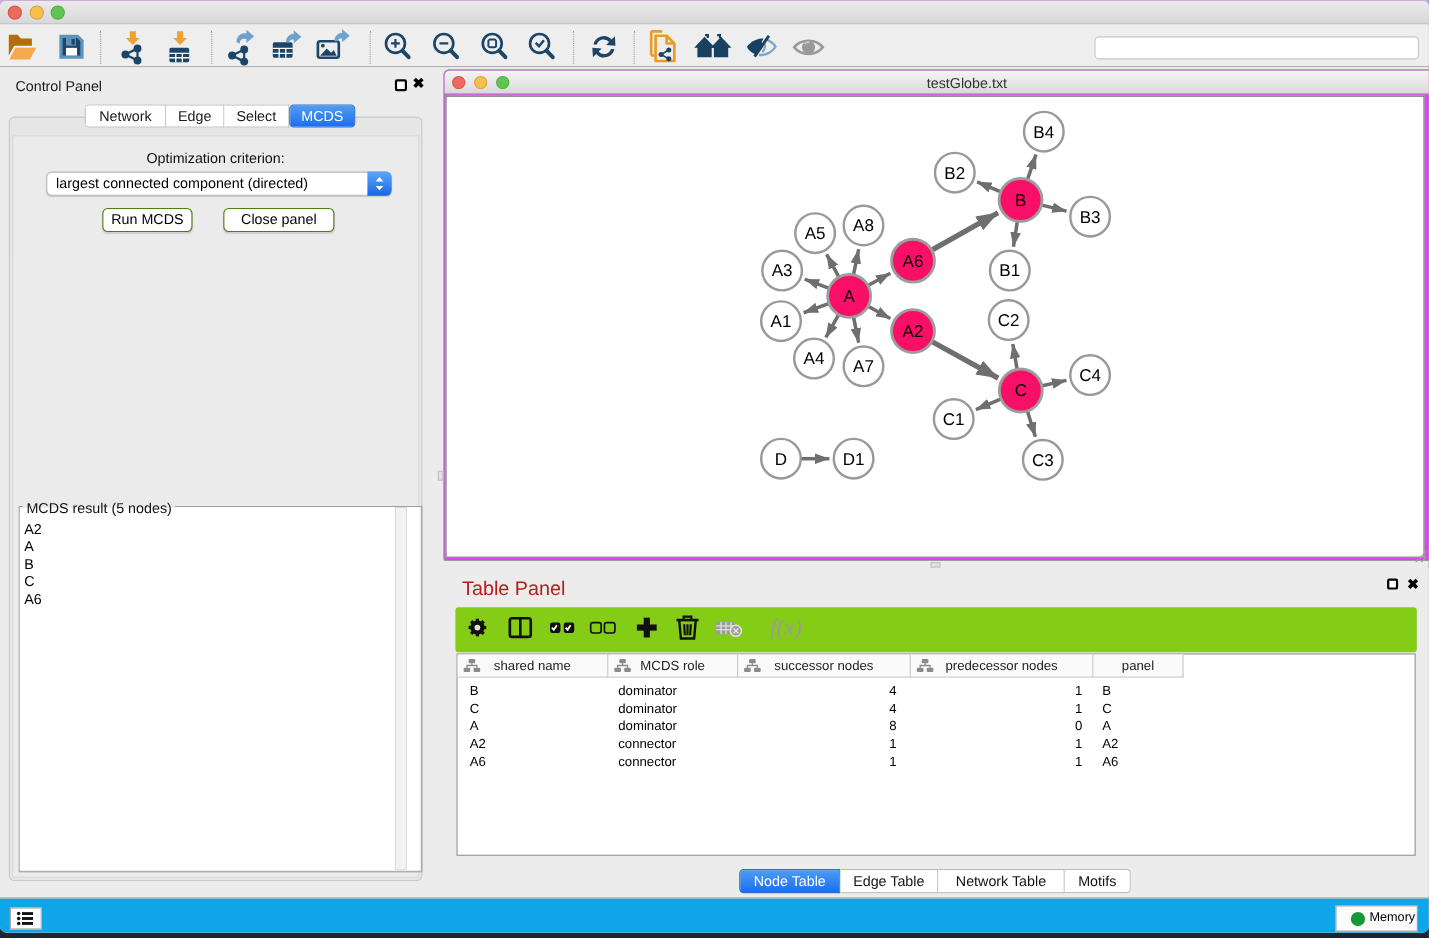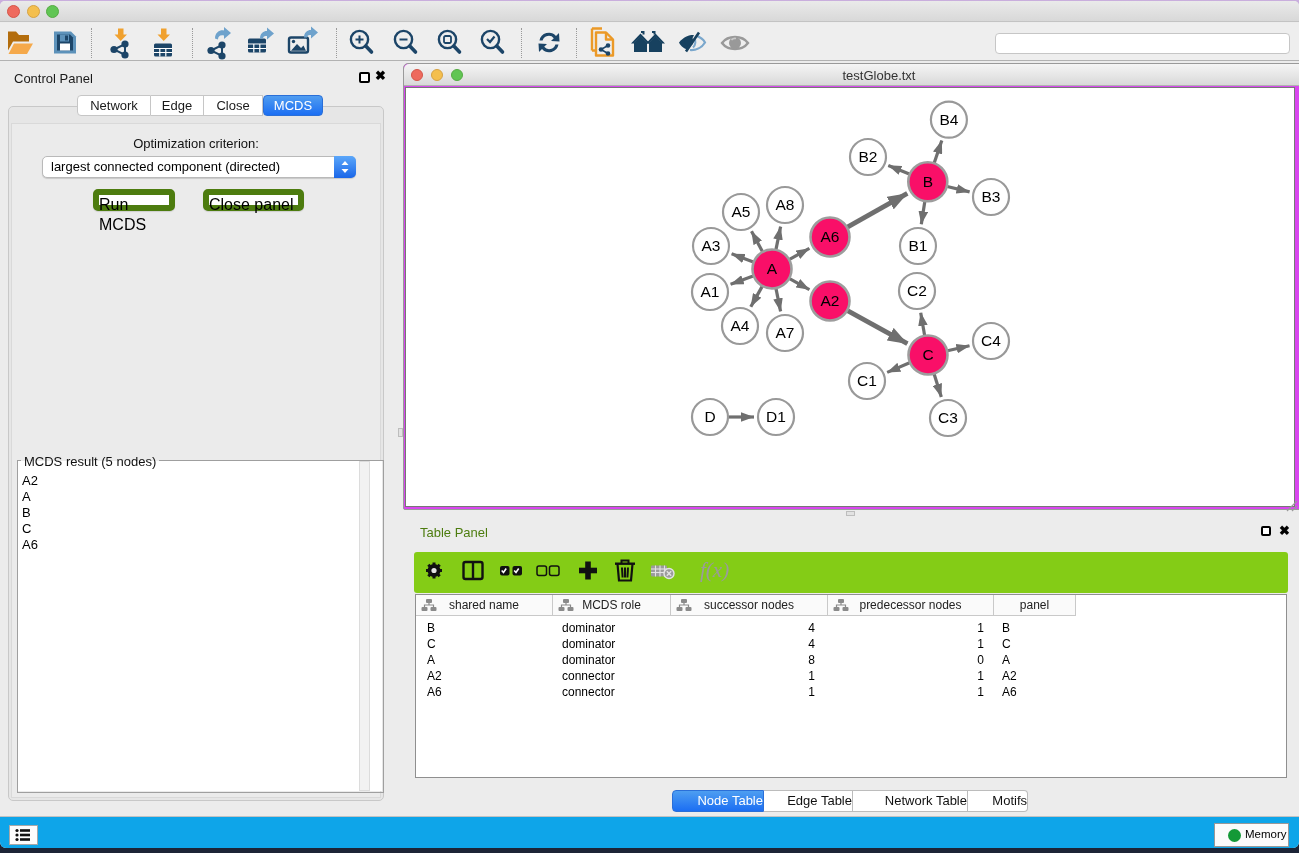--- a/index.html
+++ b/index.html
@@ -16,44 +16,44 @@
 #cp-float{position:absolute;left:359px;top:71px;width:11px;height:11px;border:2px solid #000;border-radius:2px;background:#fff}
 #cp-close{position:absolute;left:375px;top:67px;font-size:13px;font-weight:bold;color:#000}
 #cp-box{position:absolute;left:8px;top:105px;width:376px;height:695px;background:#e6e6e6;border:1px solid #c8c8c8;border-radius:5px}
 #cp-inner{position:absolute;left:11px;top:122px;width:370px;height:675px;background:#ebebeb;border:1px solid #d9d9d9}
 #tabs{position:absolute;left:77px;top:94px;height:21px}
 .tab{position:absolute;top:0;height:21px;background:#fff;border:1px solid #c6c6c6;font-size:13px;color:#1a1a1a;text-align:center;line-height:19px}
 #tab-mcds{background:linear-gradient(#509df0,#1b6ef3);color:#fff;border:1px solid #2a6fd8;border-radius:4px}
 #opt-label{position:absolute;left:0;top:135px;width:392px;text-align:center;font-size:13px;color:#111}
 #combo{position:absolute;left:42px;top:155px;width:314px;height:22px;background:#fff;border:1px solid #b9b9b9;border-radius:5px;box-shadow:0 1px 1px rgba(0,0,0,.15);font-size:13px;color:#000;line-height:20px;padding-left:8px}
 #combo .cap{position:absolute;right:-1px;top:-1px;width:22px;height:22px;border-radius:0 5px 5px 0;background:linear-gradient(#5ba7fa,#1a66e8)}
-.btn{position:absolute;top:188px;height:22px;background:#fff;border:6px solid #4d7c0f;border-radius:5px;box-shadow:0 1px 1px rgba(0,0,0,.12);font-size:16px;color:#000;text-align:left;line-height:20px}
+.btn{position:absolute;top:188px;height:22px;background:#fff;border:1px solid #4d7c0f;border-radius:5px;box-shadow:0 1px 1px rgba(0,0,0,.12);font-size:13px;color:#000;text-align:center;line-height:20px}
 #grp{position:absolute;left:17px;top:459px;width:367px;height:333px;border:1px solid #9f9f9f}
 #grp-label{position:absolute;left:21px;top:453px;background:linear-gradient(#ebebeb 50%,#fff 50%);padding:0 3px;font-size:13px;color:#111}
 #grp-list{position:absolute;left:18px;top:460px;width:364px;height:330px;background:#fff;font-size:13px;color:#000}
 #grp-list .it{padding-left:4px;height:16px;line-height:16px}
 #grp-list{padding-top:12px}
 #grp-sb{position:absolute;left:341px;top:0px;width:11px;height:330px;background:#f2f2f2;border:1px solid #dcdcdc}
 
 #netwin{position:absolute;left:403px;top:62px;width:952px;height:447px;background:#d946ef;border:1px solid #9a9a9a;border-radius:5px 5px 2px 2px}
 #nw-title{position:absolute;left:0;top:0;width:100%;height:22px;background:linear-gradient(#f5f5f5,#d9d9d9);border-bottom:1px solid #b1b1b1;border-radius:5px 5px 0 0}
 #nw-title .t{position:absolute;top:4px;width:100%;text-align:center;font-size:13px;color:#333}
 #nw-canvas{position:absolute;left:1px;top:23px;width:890px;height:420px;background:#fff;border:1px solid #777}
 
 #tp{position:absolute;left:403px;top:516px;width:896px;height:298px;background:#ececec}
-#tp-title{position:absolute;left:17px;top:8px;font-size:13px;color:#4d7c0f}
+#tp-title{position:absolute;left:17px;top:8px;font-size:18px;color:#b91c1c}
 #tp-float{position:absolute;left:858px;top:9px;width:10px;height:10px;border:2px solid #000;border-radius:2px;background:#fff}
 #tp-close{position:absolute;left:876px;top:6px;font-size:13px;font-weight:bold;color:#000}
 #tp-toolbar{position:absolute;left:11px;top:35px;width:874px;height:41px;background:#84cc16;border-radius:3px}
 #tbl{position:absolute;left:12px;top:77px;width:872px;height:184px;background:#fff;border:1px solid #8f8f8f}
 #thead{position:absolute;left:0;top:0;height:21px;background:#fafafa;border-bottom:1px solid #c9c9c9}
 .th{position:absolute;top:0;height:21px;border-right:1px solid #c9c9c9;font-size:12px;color:#222;text-align:center;line-height:20px}
 .cell{position:absolute;height:16px;font-size:12px;color:#000;line-height:16px}
 #btabs{position:absolute;left:269px;top:273px;height:22px}
-.btab{position:absolute;top:0;height:22px;background:#fff;border:1px solid #bcbcbc;font-size:13px;color:#111;text-align:right;line-height:20px}
+.btab{position:absolute;top:0;height:22px;background:#fff;border:1px solid #bcbcbc;font-size:13px;color:#111;text-align:center;line-height:20px}
 #btab-node{background:linear-gradient(#4d9ef1,#1b6ef3);color:#fff;border-color:#2a6fd8}
 
 #status{position:absolute;left:0;top:815px;width:1299px;height:32px;background:#0ea5e9;border-top:1px solid #c2c2c2}
 #st-icon{position:absolute;left:9px;top:8px;width:29px;height:20px;background:#fdfdfd;border:1px solid #a8a8a8}
 #st-mem{position:absolute;left:1214px;top:6px;width:75px;height:24px;background:#fbfbfb;border:1px solid #989898;font-size:11.5px;color:#000;line-height:21px}
 #st-mem .dot{position:absolute;left:13px;top:5px;width:13px;height:13px;border-radius:50%;background:#149937}
 svg{position:absolute;overflow:visible}
 </style></head><body>
 <div id="desk-top"></div>
 <div id="win">
@@ -206,21 +206,21 @@
   <div id="sfield"></div>
 
   <div id="cp-title">Control Panel</div>
   <div id="cp-float"></div>
     <div id="cp-close">✖</div>
   <div id="cp-box"></div>
   <div id="cp-inner"></div>
   <div id="tabs">
     <div class="tab" style="left:0;width:74px;border-radius:4px 0 0 4px">Network</div>
     <div class="tab" style="left:74px;width:53px;border-left:none">Edge</div>
-    <div class="tab" style="left:127px;width:59px;border-left:none">Close</div>
+    <div class="tab" style="left:127px;width:59px;border-left:none">Select</div>
     <div class="tab" id="tab-mcds" style="left:186px;width:60px">MCDS</div>
   </div>
   <div id="combo">largest connected component (directed)
     <div class="cap">
         <svg width="22" height="22">
           <path d="M11 5 L14.5 9 H7.5 Z" fill="#fff"></path>
           <path d="M11 17 L14.5 13 H7.5 Z" fill="#fff"></path>
         </svg>
       </div>
   </div>

